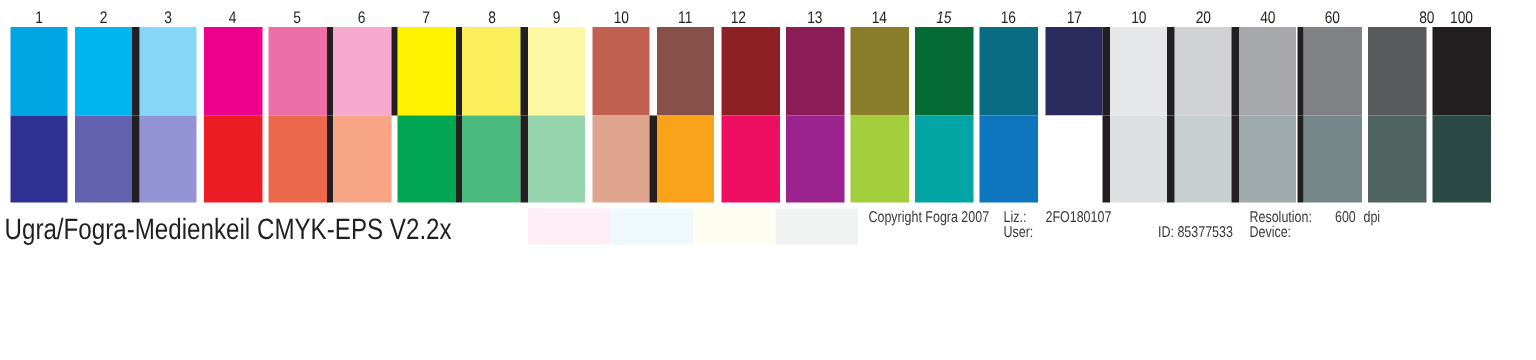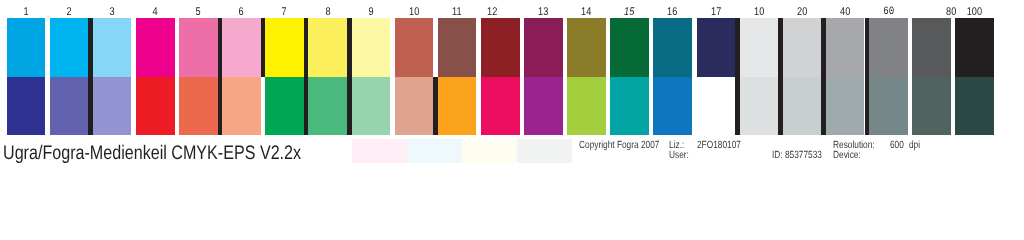--- a/index.html
+++ b/index.html
@@ -32,21 +32,21 @@
       <div class="lbl" style="left: 437.8px; top: 7px; width: 38.6px;"><span>11</span></div>
       <div class="lbl" style="left: 473px; top: 7px; width: 38.6px;"><span>12</span></div>
       <div class="lbl" style="left: 524.04px; top: 7px; width: 38.6px;"><span>13</span></div>
       <div class="lbl" style="left: 567.16px; top: 7px; width: 38.6px;"><span>14</span></div>
       <div class="lbl" style="left: 610.28px; top: 7px; width: 38.6px; font-style: italic;"><span>15</span></div>
       <div class="lbl" style="left: 653.4px; top: 7px; width: 38.6px;"><span>16</span></div>
       <div class="lbl" style="left: 696.52px; top: 7px; width: 38.6px;"><span>17</span></div>
       <div class="lbl" style="left: 739.64px; top: 7px; width: 38.6px;"><span>10</span></div>
       <div class="lbl" style="left: 782.76px; top: 7px; width: 38.6px;"><span>20</span></div>
       <div class="lbl" style="left: 825.88px; top: 7px; width: 38.6px;"><span>40</span></div>
-      <div class="lbl" style="left: 869px; top: 7px; width: 38.6px; font-family: Liberation Mono, monospace;"><span>60</span></div>
+      <div class="lbl" style="left: 869px; top: 7px; width: 38.6px;"><span>60</span></div>
       <div class="lbl" style="left: 932px; top: 7px; width: 38.6px;"><span>80</span></div>
       <div class="lbl" style="left: 955.24px; top: 7px; width: 38.6px;"><span>100</span></div>
     </div>
   <div id="patches">
       <div class="patch" style="left: 6.6px; top: 18px; width: 38.6px; height: 59px; background: rgb(0, 165, 227);"></div>
       <div class="patch" style="left: 6.6px; top: 77px; width: 38.6px; height: 58px; background: rgb(46, 49, 146);"></div>
       <div class="patch" style="left: 49.72px; top: 18px; width: 38.6px; height: 59px; background: rgb(0, 181, 239);"></div>
       <div class="patch" style="left: 49.72px; top: 77px; width: 38.6px; height: 58px; background: rgb(98, 98, 174);"></div>
       <div class="patch" style="left: 92.84px; top: 18px; width: 38.6px; height: 59px; background: rgb(133, 214, 247);"></div>
       <div class="patch" style="left: 92.84px; top: 77px; width: 38.6px; height: 58px; background: rgb(148, 148, 212);"></div>

